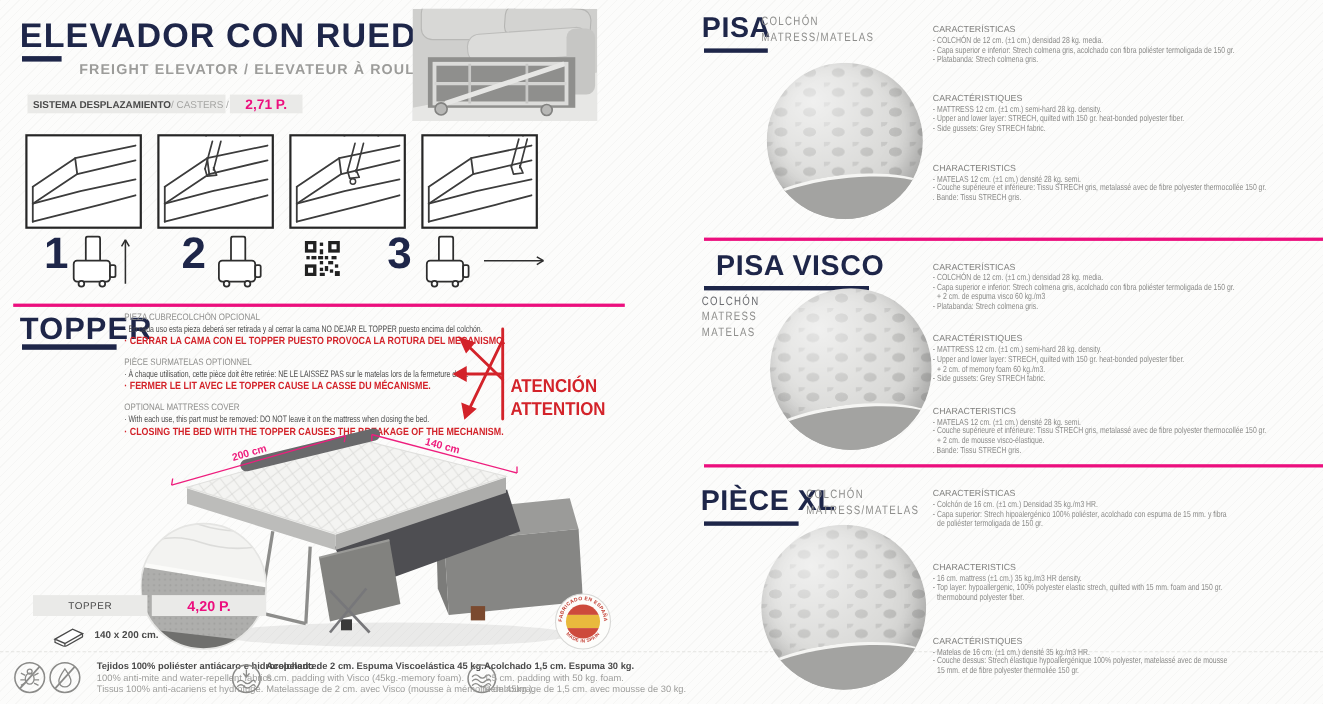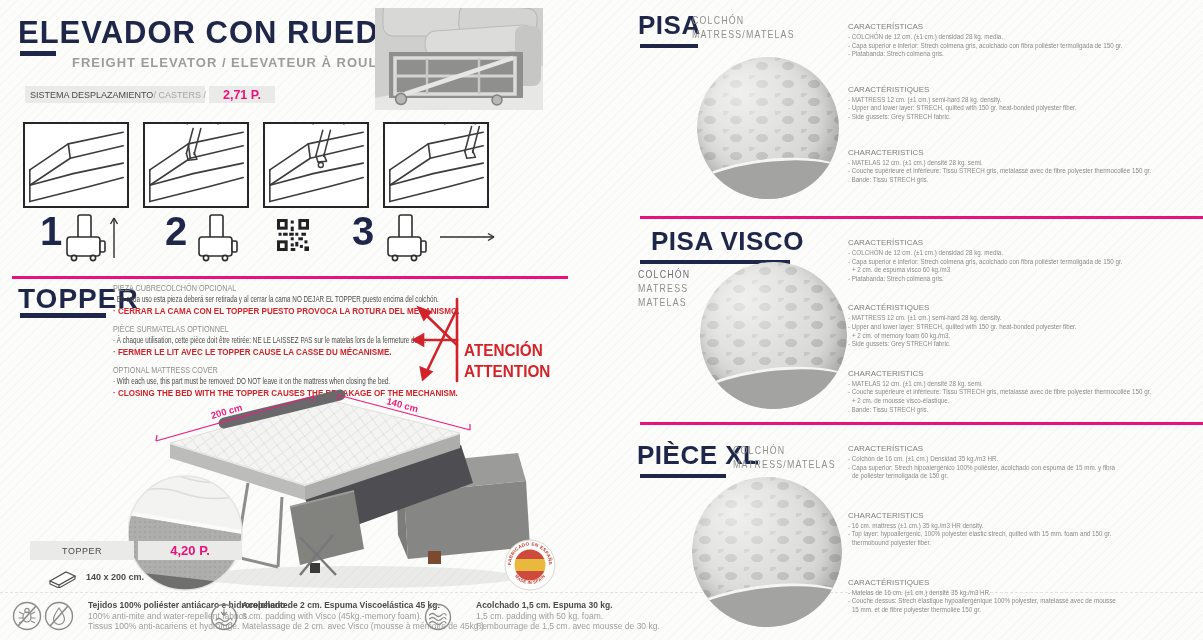--- a/index.html
+++ b/index.html
@@ -24,21 +24,21 @@
   .cond{display:inline-block;transform:scaleX(.85);transform-origin:0 0;white-space:nowrap;}
   .fit{display:block;white-space:nowrap;transform:scaleX(.74);transform-origin:0 0;}
   .fitw{display:block;white-space:nowrap;transform:scaleX(.85);transform-origin:0 0;}
   .fitr{display:block;white-space:nowrap;transform:scaleX(.78);transform-origin:0 0;}
 
   
   .l-title{left:18px;top:17px;font-size:31px;font-weight:bold;color:var(--navy);letter-spacing:1px;line-height:1;}
   .l-title-underline{left:20px;top:51px;width:36px;height:5px;background:var(--navy);}
   .l-subtitle{left:72px;top:55px;font-size:13px;font-weight:bold;color:#9c9c9a;letter-spacing:1px;}
   .sysbar{left:25px;top:86px;width:180px;height:17px;background:var(--boxbg);display:flex;align-items:center;padding:0 5px;font-size:9px;}
-  .sysbar .p1{font-weight:normal;color:#4a4a4a;}
+  .sysbar .p1{font-weight:bold;color:#4a4a4a;}
   .sysbar .p2{color:#a6a6a4;}
   .sysprice{left:209px;top:86px;width:66px;height:17px;background:var(--boxbg);display:flex;align-items:center;justify-content:center;
             font-size:12.5px;font-weight:bold;color:var(--pink);}
 
   
   .panel{top:122px;width:106px;height:86px;border:2px solid #262626;background:#fff;}
   .stepnum{top:211px;font-size:40px;font-weight:bold;color:var(--navy);line-height:1;}
 
   
   .pinksep{height:3px;background:var(--pink);}
@@ -395,21 +395,21 @@
   </div>
 
   <svg class="abs" style="left:424px;top:603px" width="28" height="28" viewBox="0 0 28 28">
     <circle cx="14" cy="14" r="12.5" fill="none" stroke="#8b8b89" stroke-width="1.4"></circle>
     <g stroke="#8b8b89" stroke-width="1.2" fill="none" stroke-linecap="round">
       <path d="M5.5,12 q3,-3 6,0 t6,0 t4.5,0"></path>
       <path d="M5.5,16 q3,-3 6,0 t6,0 t4.5,0"></path>
       <path d="M5.5,20 q3,-3 6,0 t6,0 t4.5,0"></path>
     </g>
   </svg>
-  <div class="abs fcol" style="left:476px">
+  <div class="abs fcol" style="left:440px">
     <div class="t1">Acolchado 1,5 cm. Espuma 30 kg.</div>
     <div class="t2">1,5 cm. padding with 50 kg. foam.</div>
     <div class="t2">Rembourrage de 1,5 cm. avec mousse de 30 kg.</div>
   </div>
 
   <div class="abs sec-title" style="left:638px;top:12px">PISA</div>
   <div class="abs sec-underline" style="left:640px;top:44px;width:58px"></div>
   <div class="abs sec-sub" style="left:692px;top:13px">
     <span class="cond">COLCHÓN</span><br>
     <span class="cond">MATRESS/MATELAS</span>

